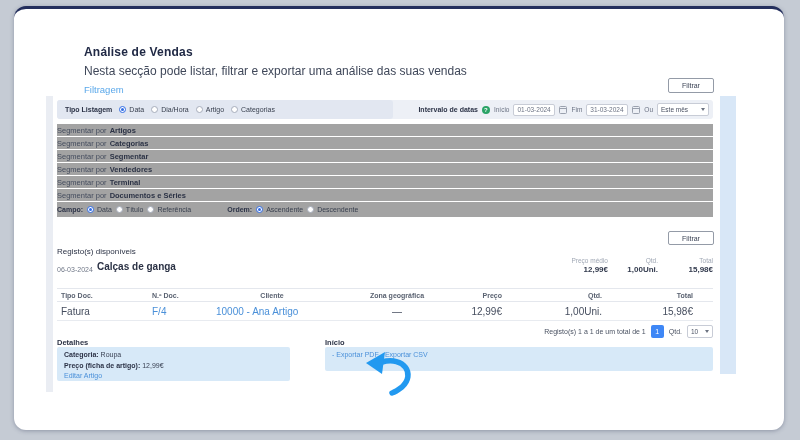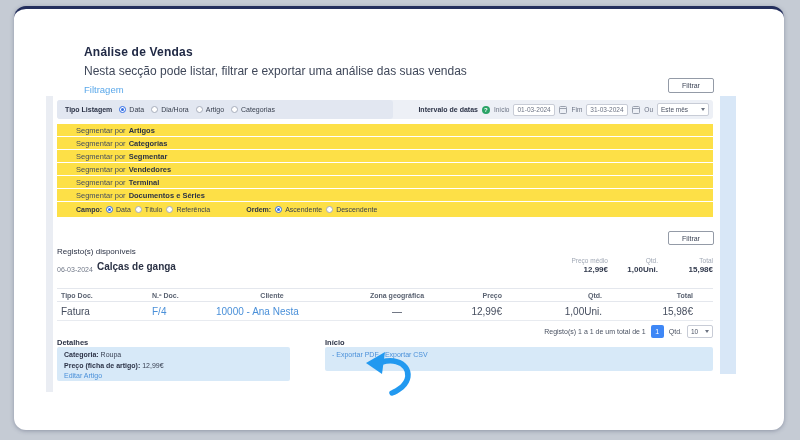--- a/index.html
+++ b/index.html
@@ -67,22 +67,22 @@
     background:#fff; border:1px solid #c8ccd6; border-radius:2px;
     font-size:6.5px; color:#4a5162; display:flex; align-items:center;
     justify-content:space-between; padding:0 3px;
   }
   .preset { width:52px; height:13px; }
   .chev { width:0; height:0; border-left:2.5px solid transparent; border-right:2.5px solid transparent; border-top:3.5px solid #6b7280; }
 
   
   .segments { left:57px; top:124px; width:656px; }
   .seg-row {
-    height:13px; background:#fde047; border-bottom:1px solid #fff;
-    display:flex; align-items:center; gap:3px; padding-left:19px;
+    height:13px; background:#a3a3a3; border-bottom:1px solid #fff;
+    display:flex; align-items:center; gap:3px; padding-left:0;
     font-size:7.5px; color:#454d5e;
   }
   .seg-row b { color:#2b3245; }
   .ord-title { font-weight:700; color:#2b3245; }
   .campo-row { height:15px; border-bottom:none; font-size:7px; gap:4px; }
   .campo-row .lb { font-weight:700; color:#2c3347; }
   .ordem-gap { margin-left:32px; }
 
   
   .results-heading { left:57px; top:247px; font-size:8px; font-weight:400; color:#2b3245; }
@@ -263,21 +263,21 @@
     <span class="c2">N.º Doc.</span>
     <span class="c3h">Cliente</span>
     <span class="c4">Zona geográfica</span>
     <span class="c5">Preço</span>
     <span class="c6">Qtd.</span>
     <span class="c7">Total</span>
   </div>
   <div class="trow tbody">
     <span class="c1">Fatura</span>
     <span class="c2 link">F/4</span>
-    <span class="c3 link">10000 - Ana Nesta</span>
+    <span class="c3 link">10000 - Ana Artigo</span>
     <span class="c4">—</span>
     <span class="c5">12,99€</span>
     <span class="c6">1,00Uni.</span>
     <span class="c7">15,98€</span>
   </div>
 </div>
 
 <div class="abs pagination">
   <span>Registo(s) 1 a 1 de um total de 1</span>
   <span class="page-btn">1</span>

